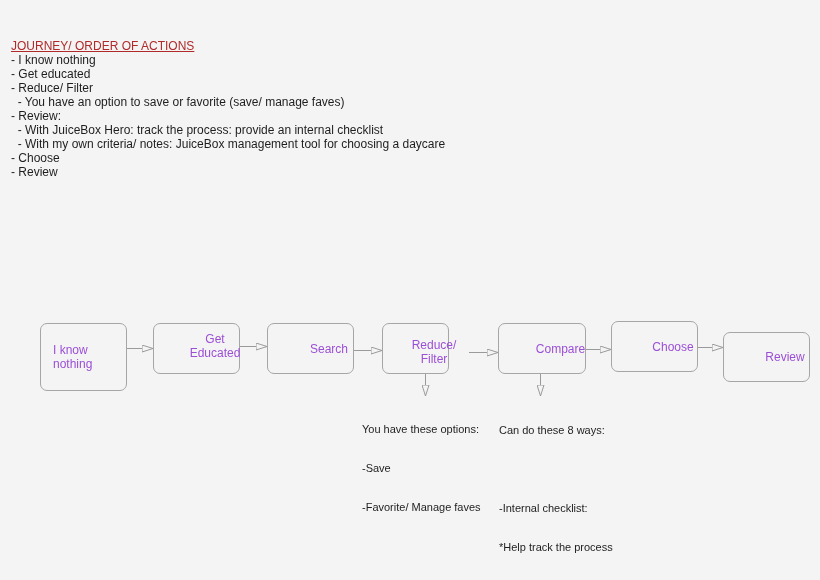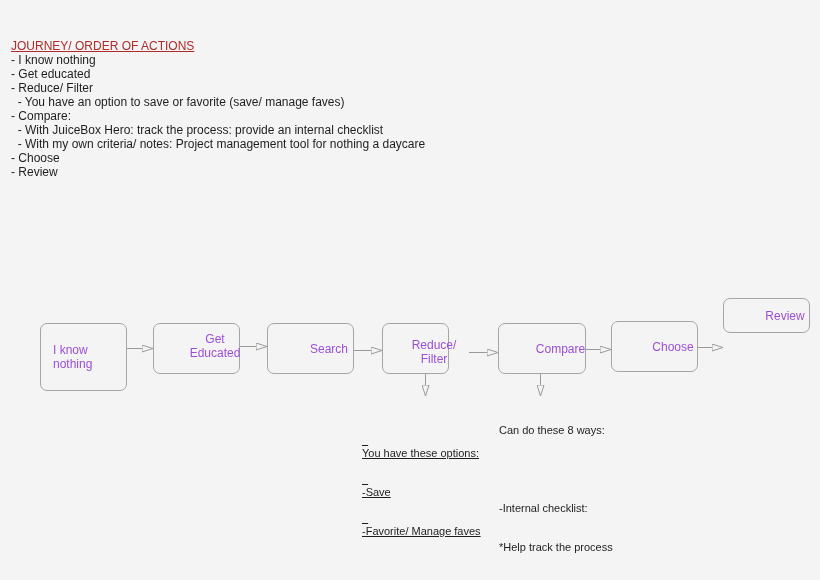--- a/index.html
+++ b/index.html
@@ -67,23 +67,23 @@
   </style>
 </head>
 <body>
 
 <div class="notes">
   <div class="heading">JOURNEY/ ORDER OF ACTIONS</div>
   <div class="line">- I know nothing</div>
   <div class="line">- Get educated</div>
   <div class="line">- Reduce/ Filter</div>
   <div class="line">  - You have an option to save or favorite (save/ manage faves)</div>
-  <div class="line">- Compare:</div>
+  <div class="line">- Review:</div>
   <div class="line">  - With JuiceBox Hero: track the process: provide an internal checklist</div>
-  <div class="line">  - With my own criteria/ notes: Project management tool for nothing a daycare</div>
+  <div class="line">  - With my own criteria/ notes: JuiceBox management tool for choosing a daycare</div>
   <div class="line">- Choose</div>
   <div class="line">- Review</div>
 </div>
 
 <svg class="connectors" xmlns="http://www.w3.org/2000/svg">
   <defs>
     <marker id="arrow" viewBox="0 0 12 8" refX="11" refY="4" markerWidth="12" markerHeight="8" markerUnits="userSpaceOnUse" orient="auto">
       <path d="M0,0.5 L11,4 L0,7.5 Z" fill="#f4f4f4" stroke="#9a9a9a" stroke-width="1"></path>
     </marker>
   </defs>
@@ -117,25 +117,25 @@
 </div>
 
 <div class="box center" style="left:498px; top:323px; width:88px; height:51px;">
   <span>Compare</span>
 </div>
 
 <div class="box center" style="left:611px; top:321px; width:87px; height:51px;">
   <span>Choose</span>
 </div>
 
-<div class="box center" style="left:723px; top:298px; width:87px; height:35px;">
+<div class="box center" style="left:723px; top:332px; width:87px; height:50px;">
   <span>Review</span>
 </div>
 
-<div class="annot" style="left:362px; top:421px;text-decoration:underline;">
+<div class="annot" style="left:362px; top:397px;">
   <div>You have these options:</div>
   <div>-Save</div>
   <div>-Favorite/ Manage faves</div>
 </div>
 
 <div class="annot" style="left:499px; top:398px;">
   <div>Can do these 8 ways:</div>
   <div style="height:13px;"></div>
   <div>-Internal checklist:</div>
   <div>*Help track the process</div>

